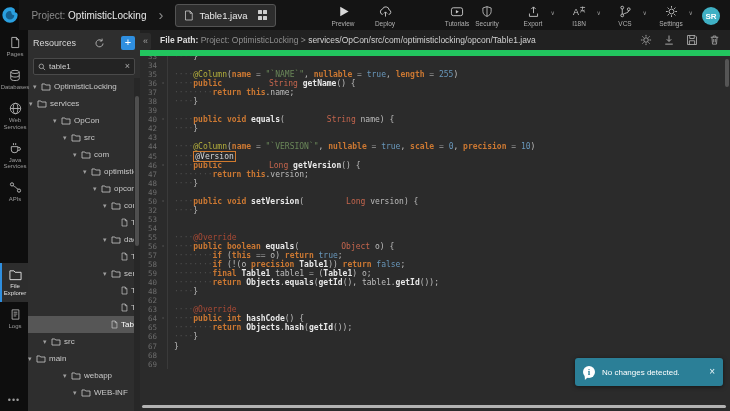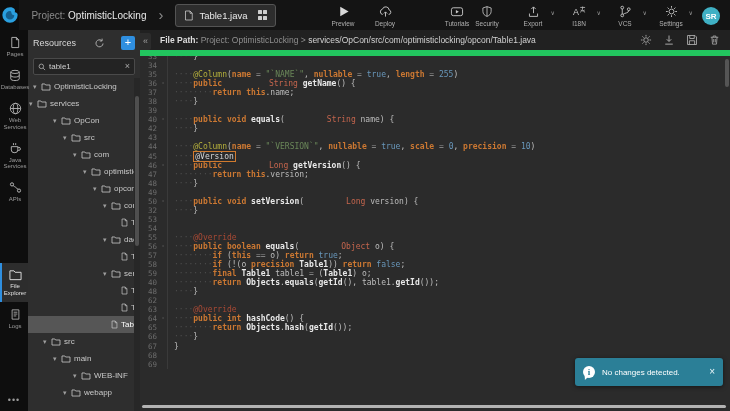--- a/index.html
+++ b/index.html
@@ -393,43 +393,43 @@
     <span class="tlab">Table1.java</span>
   </div>
         <div class="trow" style="padding-left: 15px;">
     <span class="tcaret">▾</span>
     <svg class="ic-folder" width="10" height="8" viewBox="0 0 12 10" fill="none" stroke="currentColor" stroke-width="1">
       <path d="M1 1.2h3.5l1 1.3H11v6.3H1z"></path>
     </svg>
 
     <span class="tlab">src</span>
   </div>
-        <div class="trow" style="padding-left: 25px;">
+        <div class="trow" style="">
     <span class="tcaret">▾</span>
     <svg class="ic-folder" width="10" height="8" viewBox="0 0 12 10" fill="none" stroke="currentColor" stroke-width="1">
       <path d="M1 1.2h3.5l1 1.3H11v6.3H1z"></path>
     </svg>
 
     <span class="tlab">main</span>
   </div>
+        <div class="trow" style="padding-left: 35px;">
+    <span class="tcaret">▾</span>
+    <svg class="ic-folder" width="10" height="8" viewBox="0 0 12 10" fill="none" stroke="currentColor" stroke-width="1">
+      <path d="M1 1.2h3.5l1 1.3H11v6.3H1z"></path>
+    </svg>
+
+    <span class="tlab">webapp</span>
+  </div>
         <div class="trow" style="padding-left: 45px;">
     <span class="tcaret">▾</span>
     <svg class="ic-folder" width="10" height="8" viewBox="0 0 12 10" fill="none" stroke="currentColor" stroke-width="1">
       <path d="M1 1.2h3.5l1 1.3H11v6.3H1z"></path>
     </svg>
 
     <span class="tlab">WEB-INF</span>
-  </div>
-        <div class="trow" style="padding-left: 35px;">
-    <span class="tcaret">▾</span>
-    <svg class="ic-folder" width="10" height="8" viewBox="0 0 12 10" fill="none" stroke="currentColor" stroke-width="1">
-      <path d="M1 1.2h3.5l1 1.3H11v6.3H1z"></path>
-    </svg>
-
-    <span class="tlab">webapp</span>
   </div>
       </div>
     <div class="tree-scrollbar">
         <div class="tree-thumb"></div>
       </div>
   </div>
   <div class="collapse-btn">«</div>
 
   <div class="pathbar">
     <span class="pp">

